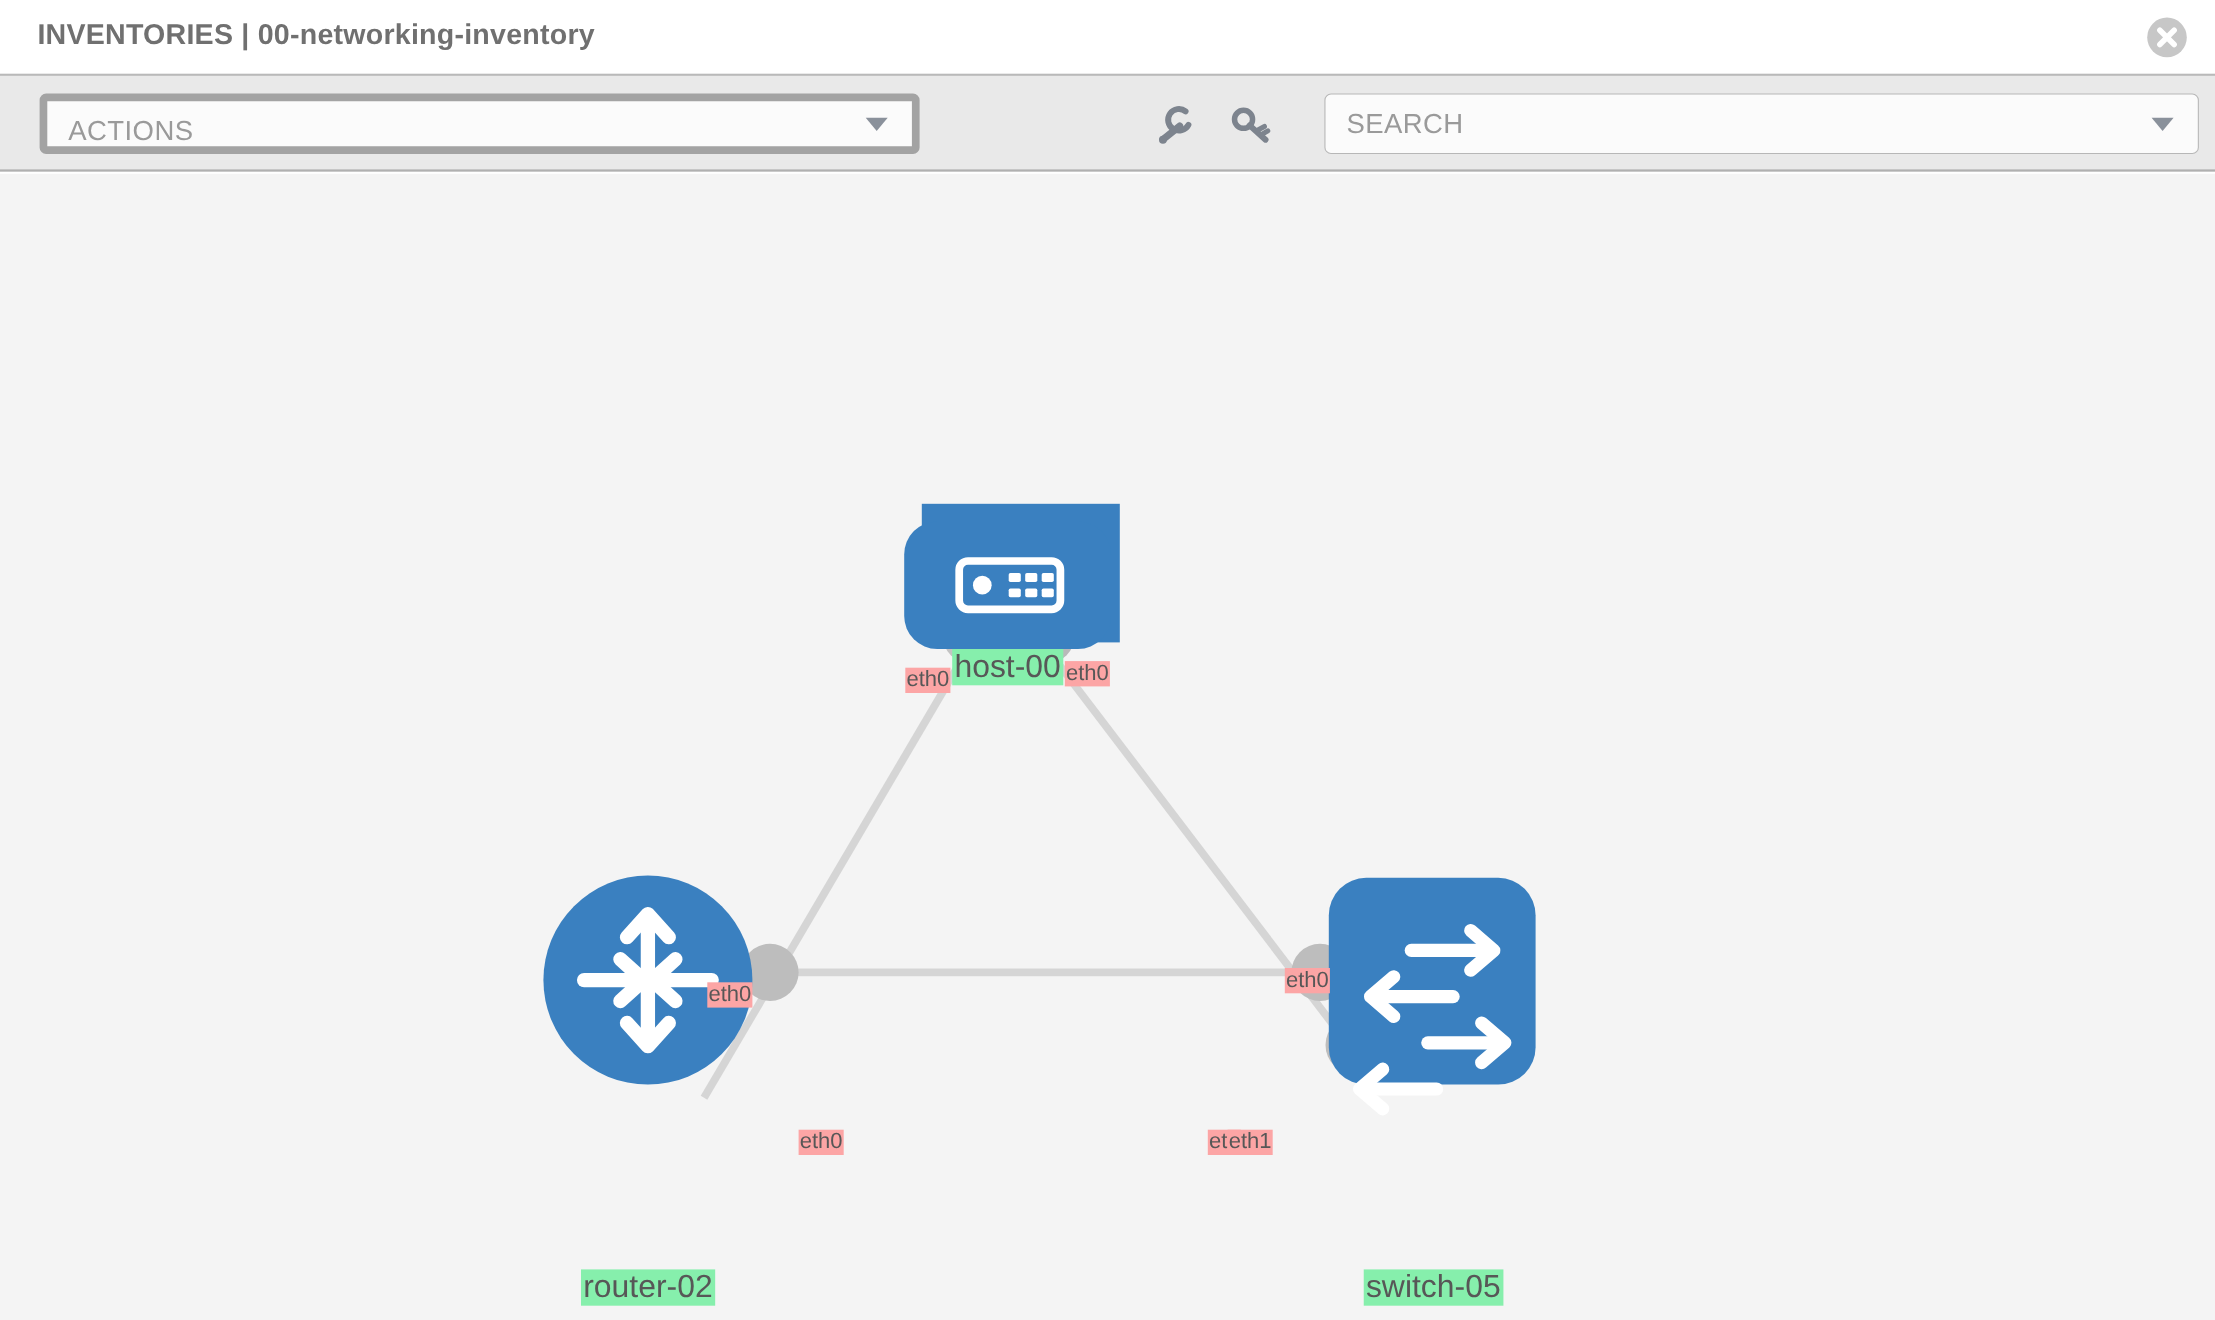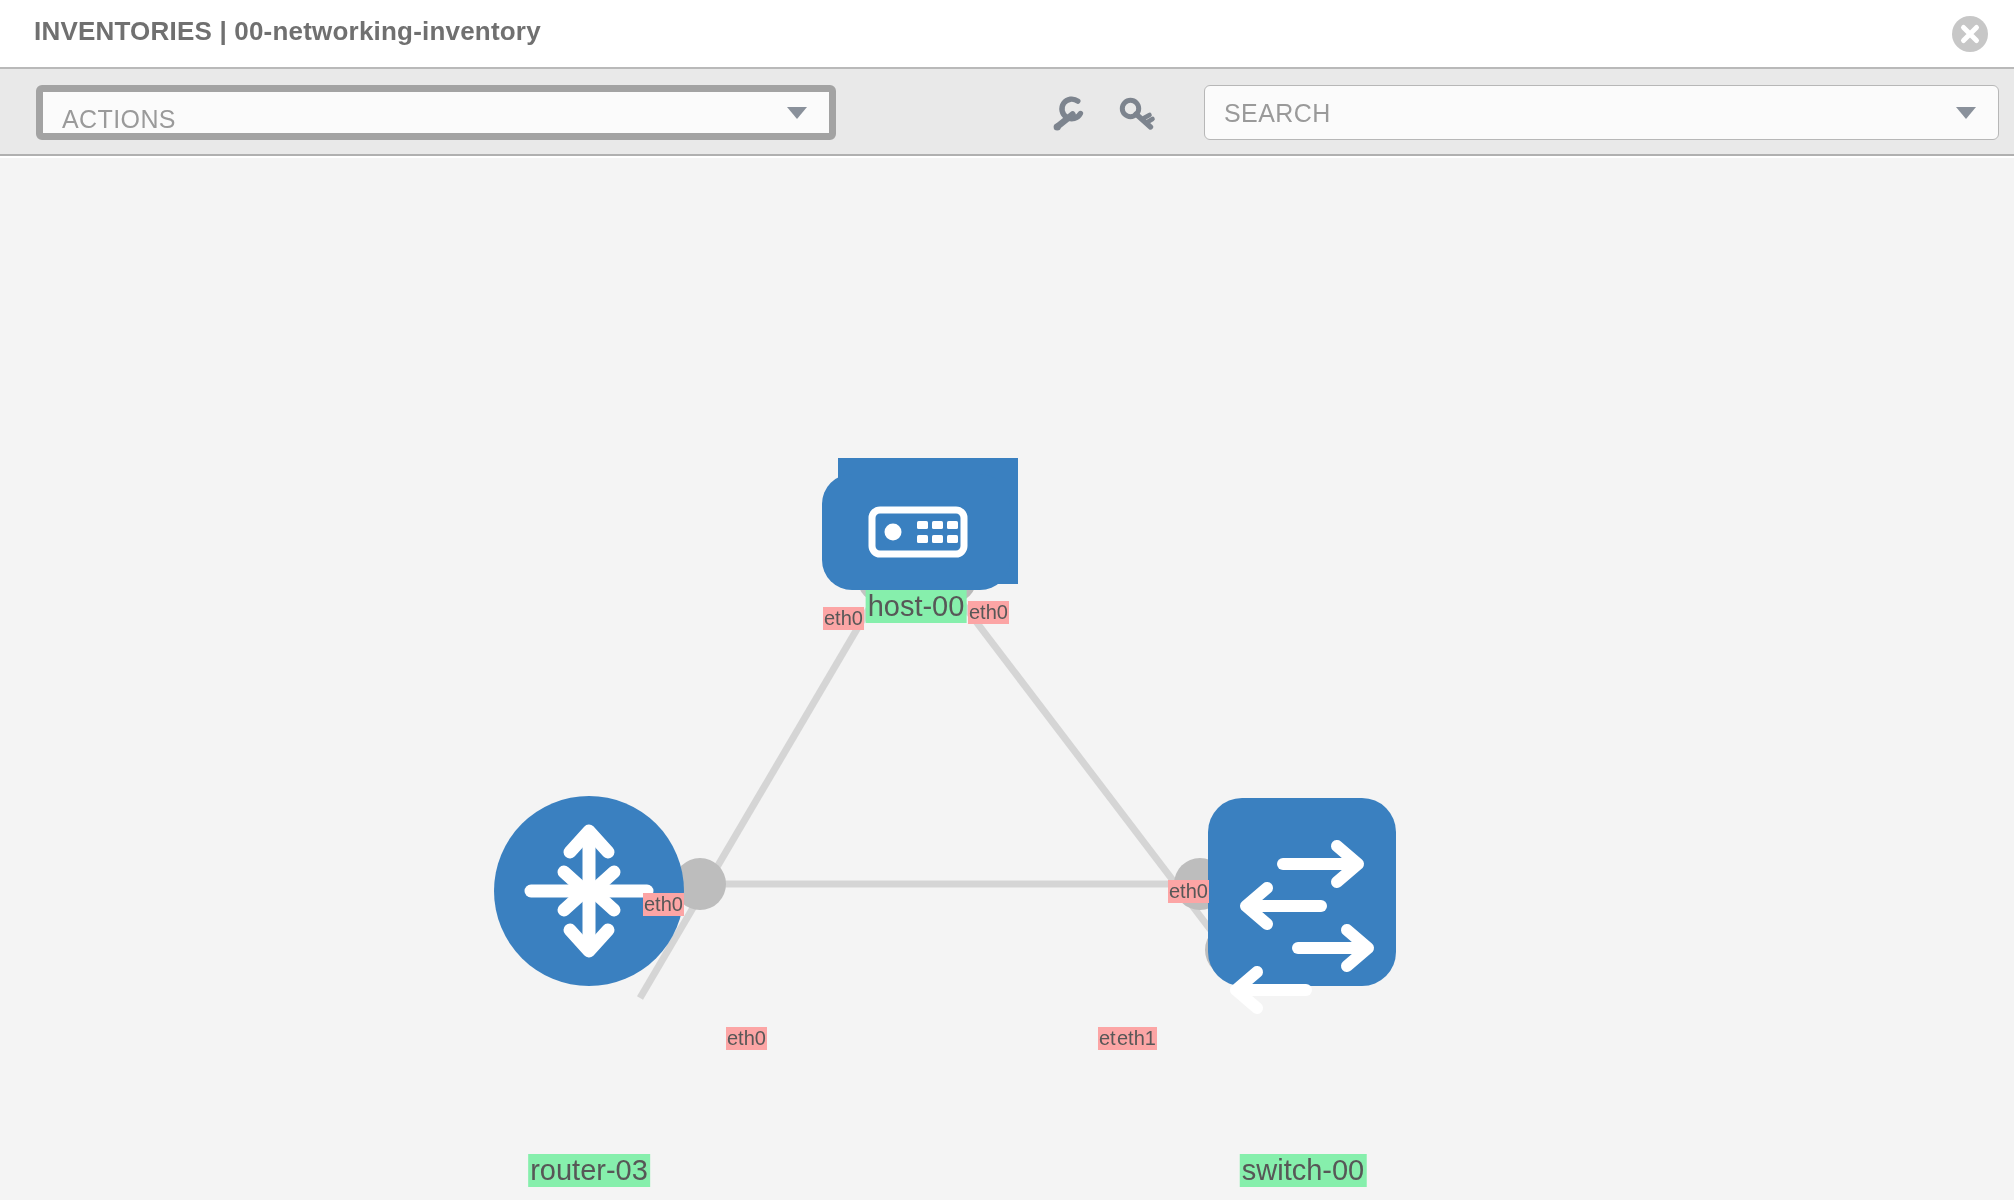--- a/index.html
+++ b/index.html
@@ -222,22 +222,22 @@
           <polyline points="1267,730 1246,748 1267,766"></polyline>
           <line x1="1298" y1="790" x2="1366" y2="790"></line>
           <polyline points="1347,772 1368,790 1347,808"></polyline>
           <line x1="1306" y1="832" x2="1238" y2="832"></line>
           <polyline points="1257,814 1236,832 1257,850"></polyline>
         </g>
       </g>
     </svg>
 
     <div class="node-label" style="left:916px; top:432px;">host-00</div>
-    <div class="node-label" style="left:589px; top:996px;">router-03</div>
-    <div class="node-label" style="left:1303px; top:996px;">switch-00</div>
+    <div class="node-label" style="left:589px; top:996px;">router-02</div>
+    <div class="node-label" style="left:1303px; top:996px;">switch-05</div>
 
     <div class="iface-label" style="left:823px; top:449px;">eth0</div>
     <div class="iface-label" style="left:968px; top:443px;">eth0</div>
 
     <div class="iface-label" style="left:643px; top:735px;">eth0</div>
     <div class="iface-label" style="left:1168px; top:722px;">eth0</div>
 
     <div class="iface-label" style="left:726px; top:869px;">eth0</div>
     <div class="iface-label" style="left:1098px; top:869px;">eth</div>
     <div class="iface-label" style="left:1116px; top:869px;text-align:right;">eth1</div>

